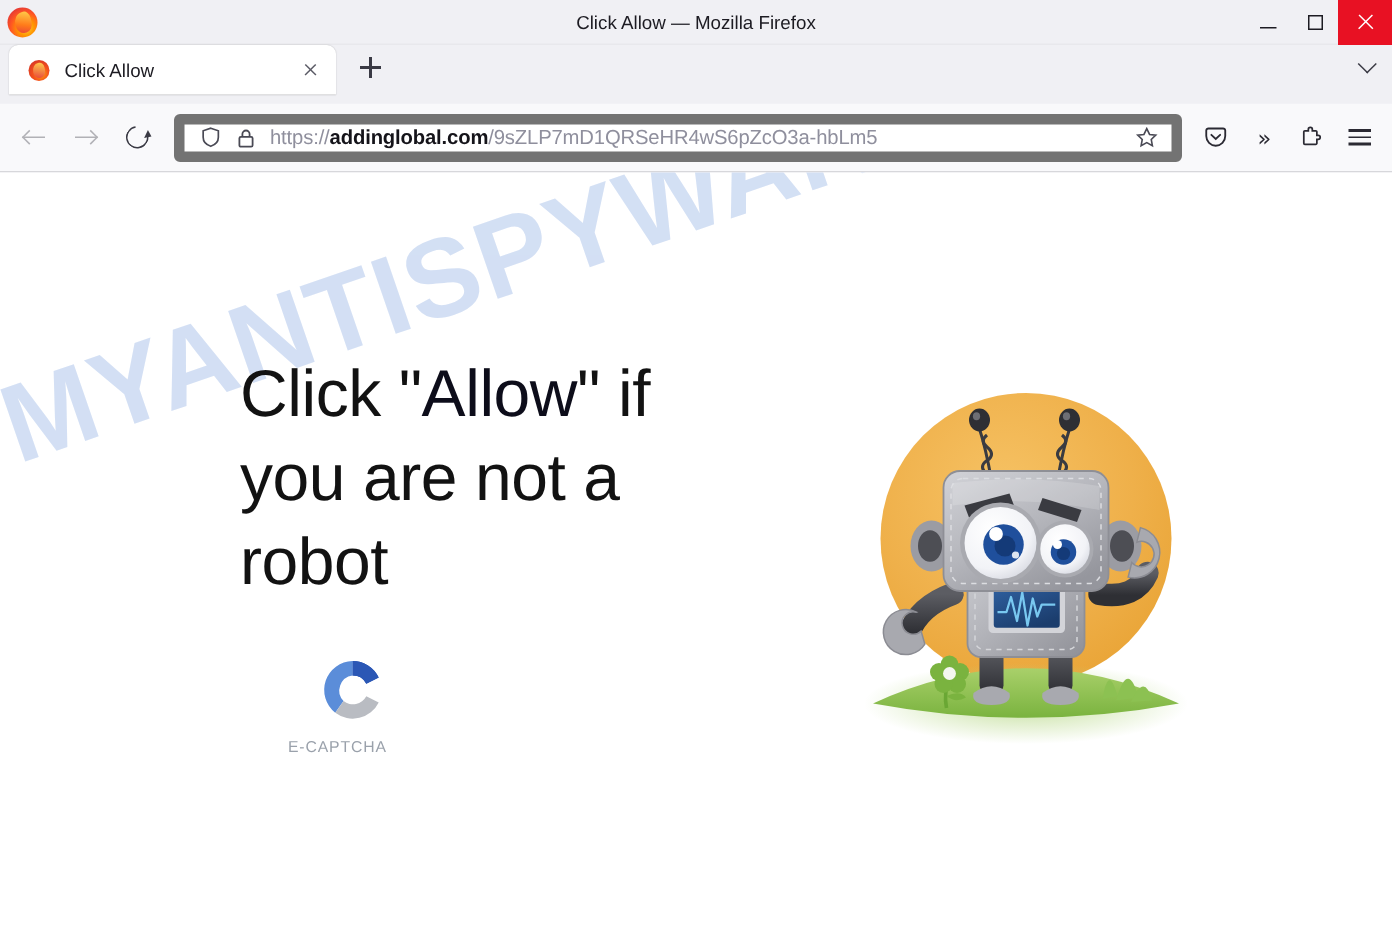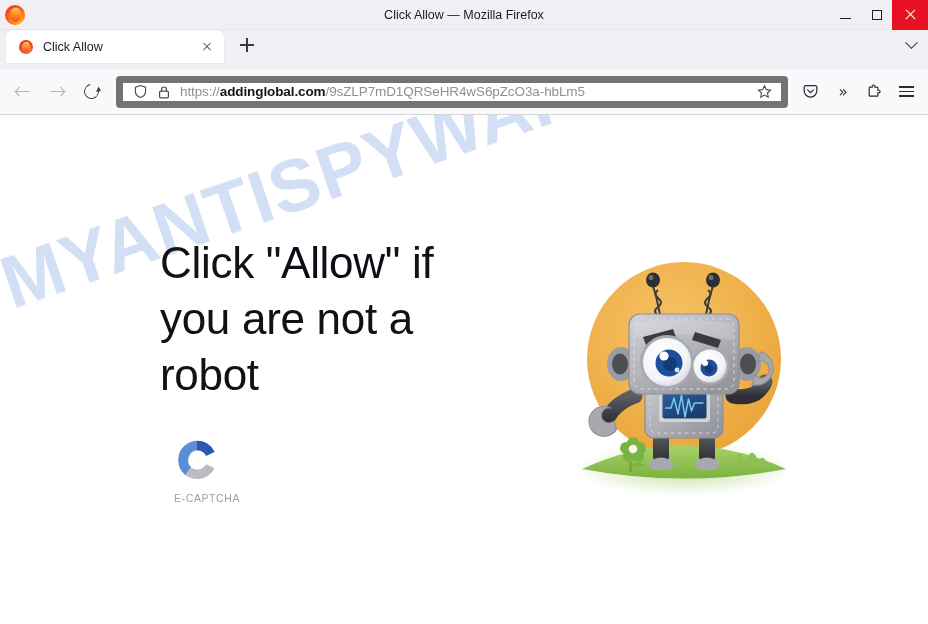--- a/index.html
+++ b/index.html
@@ -344,21 +344,21 @@
     letter-spacing: -0.3px;
   }
   .headline b { font-weight: normal; color: #0d0d1a; }
 
   .captcha {
     margin-top: 34px;
     margin-left: 14px;
     width: 84px;
     display: flex;
     flex-direction: column;
-    align-items: flex-start;
+    align-items: flex-end;
   }
   .cap-logo {
     width: 46px; height: 46px;
     position: relative;
   }
   .cap-label {
     margin-top: 9px;
     font-size: 10.5px;
     color: #9aa1ab;
     letter-spacing: .6px;

